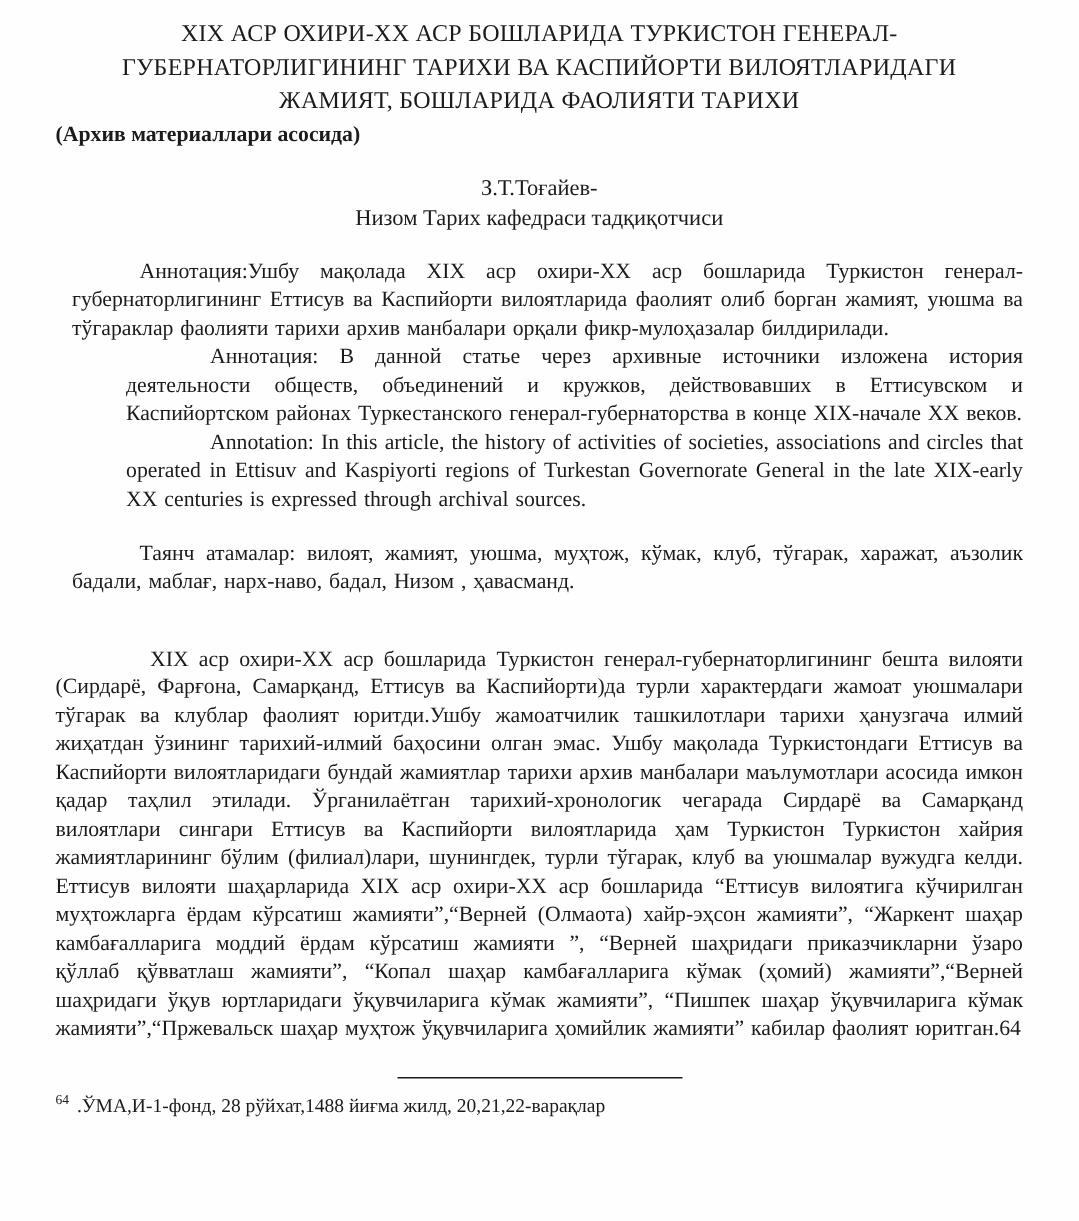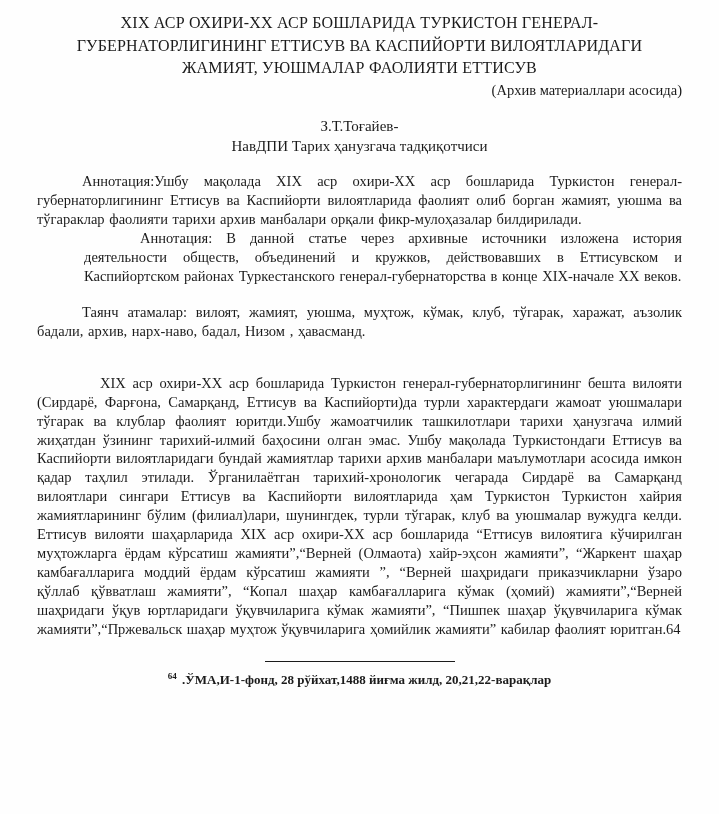--- a/index.html
+++ b/index.html
@@ -20,90 +20,90 @@
   }
   .title {
     margin: 0;
     text-align: center;
     font-size: 16px;
     font-weight: normal;
     line-height: 1.42;
     letter-spacing: 0.2px;
   }
   .subtitle {
-    text-align: right;
+    text-align: left;
     font-size: 14.5px;
-    font-weight: normal;
+    font-weight: bold;
     line-height: 1.45;
   }
   .author-block {
     margin-top: 15px;
     text-align: center;
     font-size: 15px;
     font-weight: normal;
     line-height: 1.35;
   }
   .para {
     margin: 0;
     font-size: 14.5px;
     line-height: 1.31;
     text-align: justify;
     word-spacing: 1px;
   }
-  .indent-sm { text-indent: 45px; }
+  .indent-sm { text-indent: 45px; margin-left: 11px; }
   .indent-md { text-indent: 56px; margin-left: 47px; }
   .indent-lg { text-indent: 63px; }
   .gap-top    { margin-top: 17px; }
   .gap-top-lg { margin-top: 33px; }
   .annotations { margin-top: 15px; }
   .footnote-sep {
     margin-top: 22px;
     width: 190px;
     border: none;
     border-top: 1.6px solid #1b1b1b;
     height: 0;
   }
   .footnote {
     margin-top: 9px;
     font-size: 13px;
     line-height: 1.35;
-    text-align: center;
-    font-weight: bold;
+    text-align: left;
   }
   .footnote sup {
     font-size: 9px;
     line-height: 0;
     margin-right: 2px;
   }
 </style>
 </head>
 <body>
 
 <div class="page">
 
   <h1 class="title">
     <div>XIX АСР ОХИРИ-XX АСР БОШЛАРИДА ТУРКИСТОН ГЕНЕРАЛ-</div>
-    <div>ГУБЕРНАТОРЛИГИНИНГ ЕТТИСУВ ВА КАСПИЙОРТИ ВИЛОЯТЛАРИДАГИ</div>
-    <div>ЖАМИЯТ, УЮШМАЛАР ФАОЛИЯТИ ЕТТИСУВ</div>
+    <div>ГУБЕРНАТОРЛИГИНИНГ ТАРИХИ ВА КАСПИЙОРТИ ВИЛОЯТЛАРИДАГИ</div>
+    <div>ЖАМИЯТ, БОШЛАРИДА ФАОЛИЯТИ ТАРИХИ</div>
   </h1>
 
   <div class="subtitle">(Архив материаллари асосида)</div>
 
   <div class="author-block">
     <div>З.Т.Тоғайев-</div>
-    <div>НавДПИ Тарих ҳанузгача тадқиқотчиси</div>
+    <div>Низом Тарих кафедраси тадқиқотчиси</div>
   </div>
 
   <div class="annotations">
     <p class="para indent-sm">Аннотация:Ушбу мақолада  XIX аср охири-XX аср бошларида Туркистон генерал-губернаторлигининг Еттисув ва Каспийорти вилоятларида фаолият олиб борган жамият, уюшма ва тўгараклар фаолияти тарихи архив манбалари орқали фикр-мулоҳазалар билдирилади.</p>
     <p class="para indent-md">Аннотация: В данной статье через архивные источники изложена история деятельности обществ, объединений и кружков, действовавших в Еттисувском и Каспийортском районах Туркестанского генерал-губернаторства в конце XIX-начале XX веков.</p>
+    <p class="para indent-md">Annotation: In this article, the history of activities of societies, associations and circles that operated in Ettisuv and Kaspiyorti regions of Turkestan Governorate General in the late XIX-early XX centuries is expressed through archival sources.</p>
   </div>
 
   <div>
-    <p class="para indent-sm gap-top">Таянч атамалар: вилоят, жамият, уюшма, муҳтож, кўмак, клуб, тўгарак, харажат, аъзолик бадали, архив, нарх-наво, бадал, Низом , ҳавасманд.</p>
+    <p class="para indent-sm gap-top">Таянч атамалар: вилоят, жамият, уюшма, муҳтож, кўмак, клуб, тўгарак, харажат, аъзолик бадали, маблағ, нарх-наво, бадал, Низом , ҳавасманд.</p>
   </div>
 
   <p class="para indent-lg gap-top-lg">XIX аср охири-XX аср бошларида Туркистон генерал-губернаторлигининг бешта вилояти (Сирдарё, Фарғона, Самарқанд, Еттисув ва Каспийорти)да турли характердаги жамоат уюшмалари тўгарак ва клублар фаолият юритди.Ушбу жамоатчилик  ташкилотлари тарихи ҳанузгача илмий жиҳатдан ўзининг тарихий-илмий баҳосини олган эмас. Ушбу мақолада Туркистондаги Еттисув ва Каспийорти вилоятларидаги бундай жамиятлар тарихи архив манбалари маълумотлари асосида имкон қадар таҳлил этилади. Ўрганилаётган тарихий-хронологик чегарада Сирдарё ва Самарқанд  вилоятлари сингари Еттисув ва Каспийорти вилоятларида ҳам Туркистон Туркистон хайрия жамиятларининг бўлим (филиал)лари, шунингдек, турли тўгарак, клуб ва уюшмалар вужудга келди. Еттисув вилояти шаҳарларида  XIX аср охири-XX аср бошларида “Еттисув вилоятига кўчирилган муҳтожларга ёрдам кўрсатиш жамияти”,“Верней (Олмаота) хайр-эҳсон жамияти”, “Жаркент шаҳар камбағалларига моддий ёрдам кўрсатиш жамияти ”, “Верней шаҳридаги приказчикларни ўзаро қўллаб қўвватлаш жамияти”, “Копал шаҳар камбағалларига кўмак (ҳомий) жамияти”,“Верней шаҳридаги ўқув юртларидаги ўқувчиларига  кўмак жамияти”, “Пишпек шаҳар ўқувчиларига кўмак жамияти”,“Пржевальск шаҳар муҳтож ўқувчиларига ҳомийлик жамияти” кабилар фаолият юритган.64</p>
 
   <hr class="footnote-sep">
 
   <div class="footnote">
     <sup>64</sup><span> .ЎМА,И-1-фонд, 28 рўйхат,1488 йиғма жилд, 20,21,22-варақлар</span>
   </div>
 

